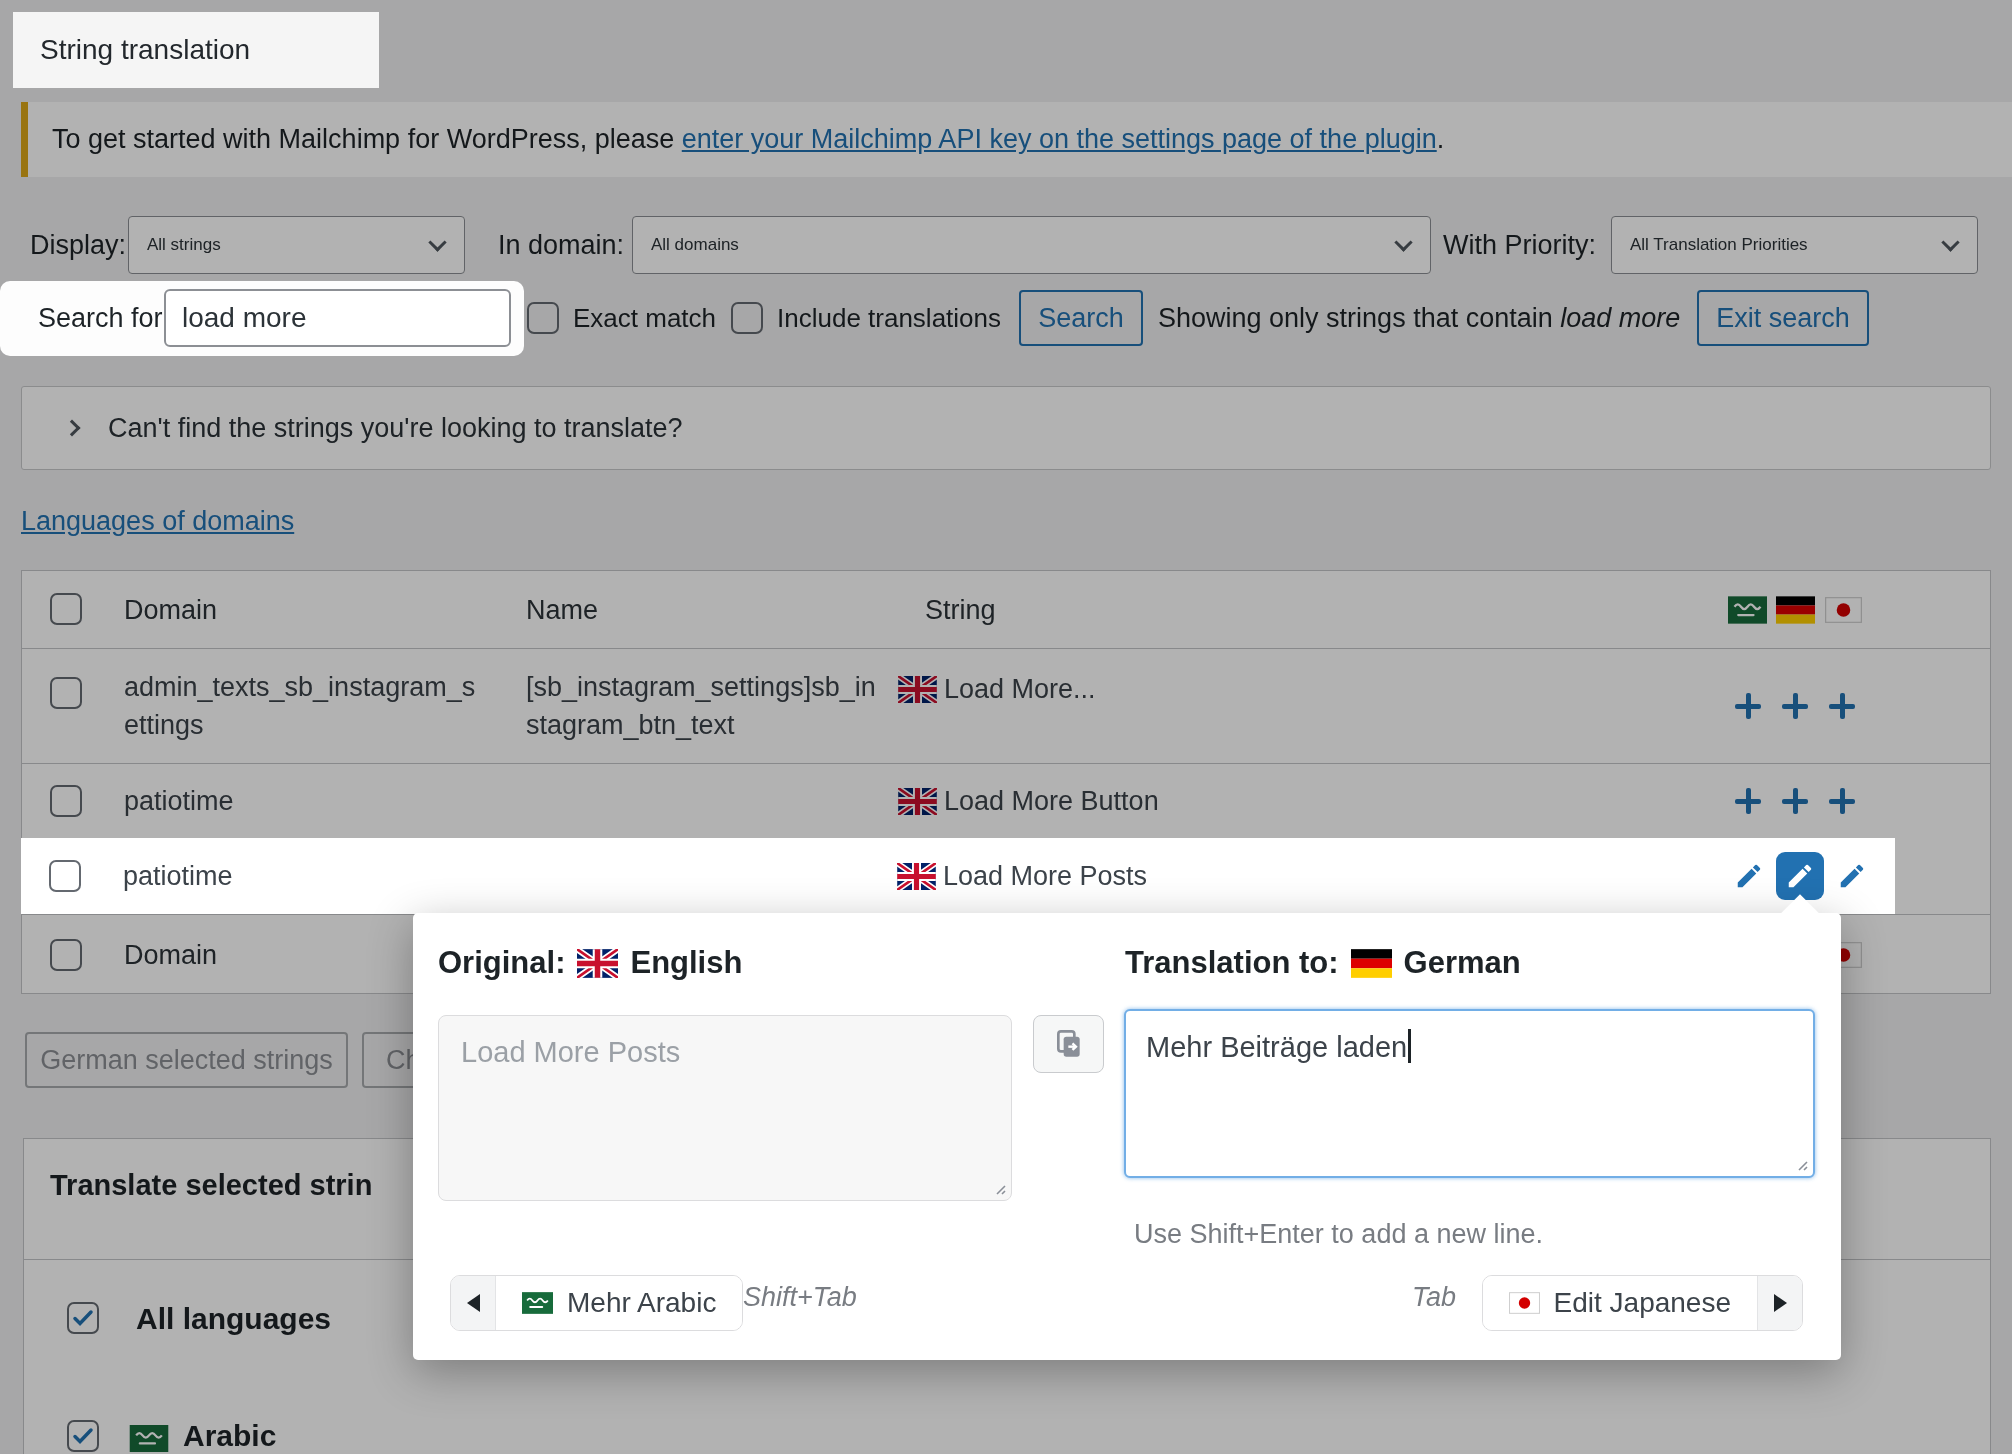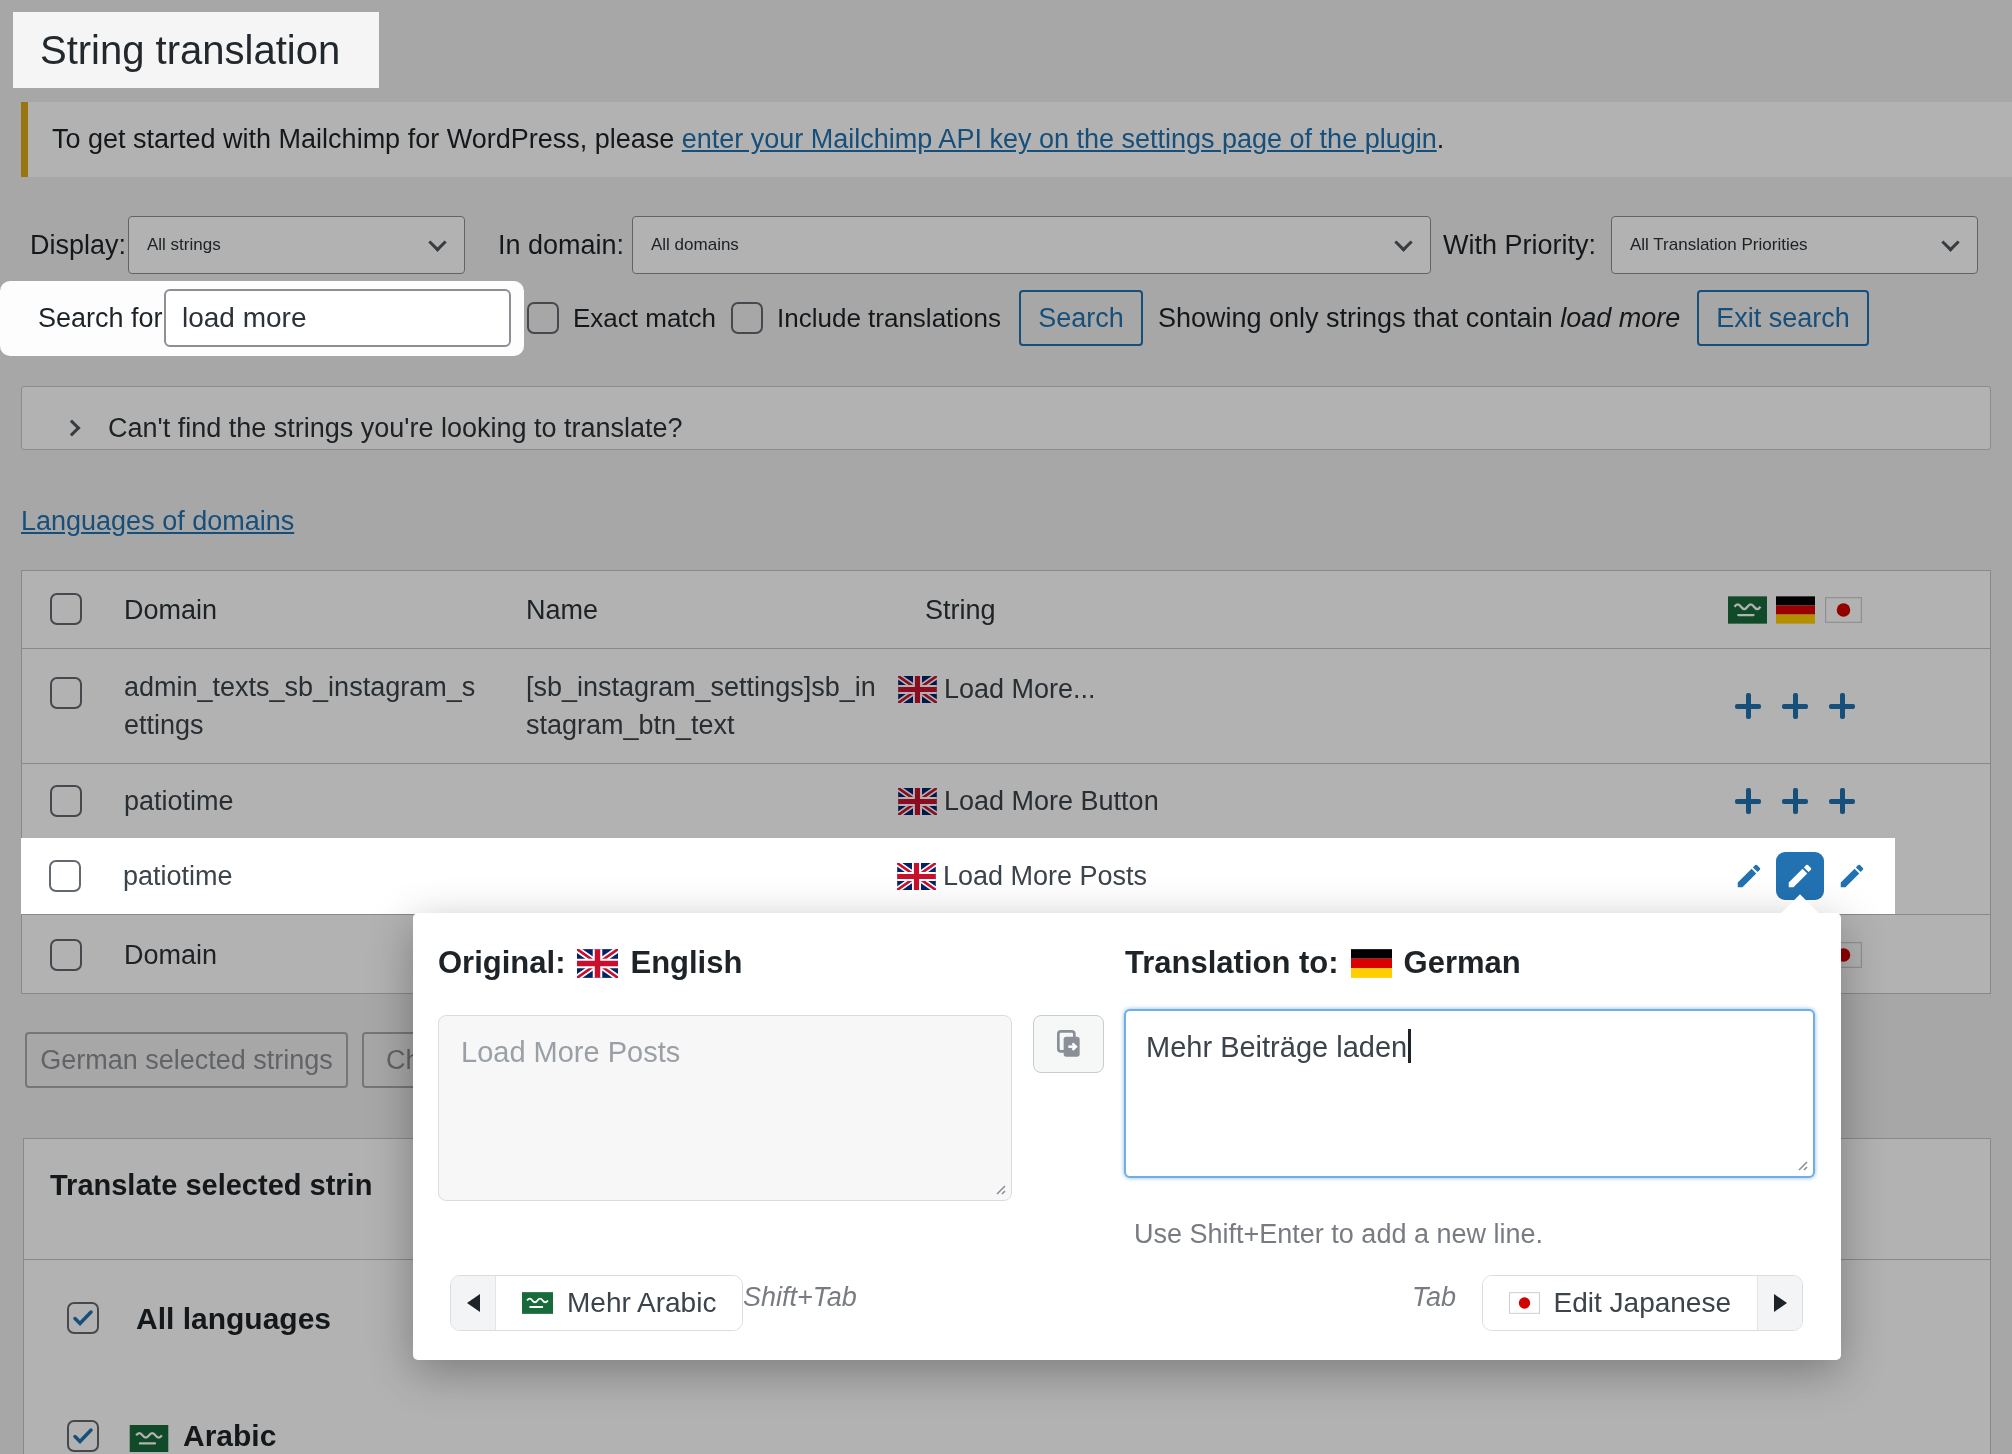--- a/index.html
+++ b/index.html
@@ -7,21 +7,21 @@
   body { font-family:"Liberation Sans", sans-serif; }
   .stage { position:relative; width:2012px; height:1454px; background:#f0f0f1; overflow:hidden;
            font-size:27px; color:#2c3338; }
   .abs { position:absolute; }
 
   
   .overlay { position:absolute; inset:0; background:rgba(0,0,0,0.30); z-index:50; }
 
   
   .title-box { left:13px; top:12px; width:366px; height:76px; background:#f5f5f5; z-index:60; }
-  .title-box h1 { font-size:40px; font-weight:400; color:#23282d; line-height:76px; padding-left:27px; white-space:nowrap; }
+  .title-box h1 { font-size:28px; font-weight:400; color:#23282d; line-height:76px; padding-left:27px; white-space:nowrap; }
 
   
   .notice { left:21px; top:102px; width:1991px; height:75px; background:#fff; border-left:7px solid #dba617; }
   .notice p { line-height:75px; padding-left:24px; font-size:27px; color:#1d2327; white-space:nowrap; }
   .link { color:#2271b1; text-decoration:underline; cursor:pointer; }
 
   
   .flabel { top:216px; height:58px; line-height:58px; font-size:27px; color:#1d2327; white-space:nowrap; }
   .select { top:216px; height:58px; background:#fff; border:1px solid #8c8f94; border-radius:4px;
             line-height:56px; padding-left:18px; font-size:17px; color:#2c3338; white-space:nowrap; cursor:pointer; }
@@ -35,21 +35,21 @@
                   border:2px solid #8c8f94; border-radius:6px; font-size:28px; color:#2c3338;
                   padding-left:16px; font-family:"Liberation Sans",sans-serif; }
   .checkbox { width:32px; height:32px; border:2px solid #646970; border-radius:7px; background:transparent;
               display:flex; align-items:center; justify-content:center; cursor:pointer; }
   .cblab { top:290px; height:56px; line-height:56px; font-size:26px; color:#1d2327; white-space:nowrap; }
   .btn-outline { top:290px; height:56px; border:2px solid #2271b1; border-radius:4px; color:#2271b1;
                  font-size:27px; line-height:52px; text-align:center; background:transparent; cursor:pointer; white-space:nowrap; }
   .status { left:1158px; top:290px; height:56px; line-height:56px; font-size:27px; color:#1d2327; white-space:nowrap; }
 
   
-  .help-panel { left:21px; top:386px; width:1970px; height:64px; background:#fff; border:1px solid #c8c9cb; border-radius:3px; cursor:pointer; }
+  .help-panel { left:21px; top:386px; width:1970px; height:84px; background:#fff; border:1px solid #c8c9cb; border-radius:3px; cursor:pointer; }
   .chev-right { position:absolute; left:44px; top:35px; width:12px; height:12px;
                 border-top:3px solid #50575e; border-right:3px solid #50575e; transform:rotate(45deg); }
   .help-q { position:absolute; left:86px; line-height:82px; font-size:27px; color:#2c3338; white-space:nowrap; }
 
   .lang-link { left:21px; top:506px; font-size:27px; }
 
   
   .table { left:21px; top:570px; width:1970px; height:424px; background:#fff; border:1px solid #c3c4c7; }
   .trow { position:absolute; left:0; width:100%; }
   .hdr { top:0; height:78px; border-bottom:1px solid #c3c4c7; }

